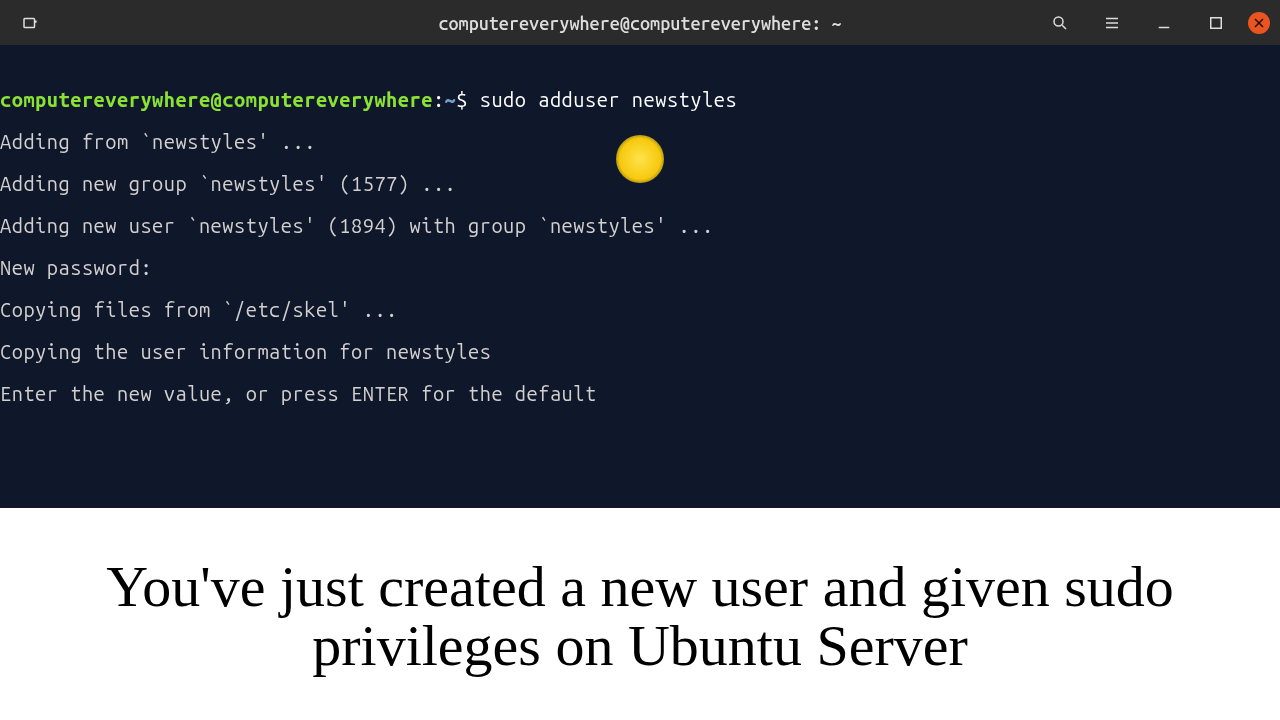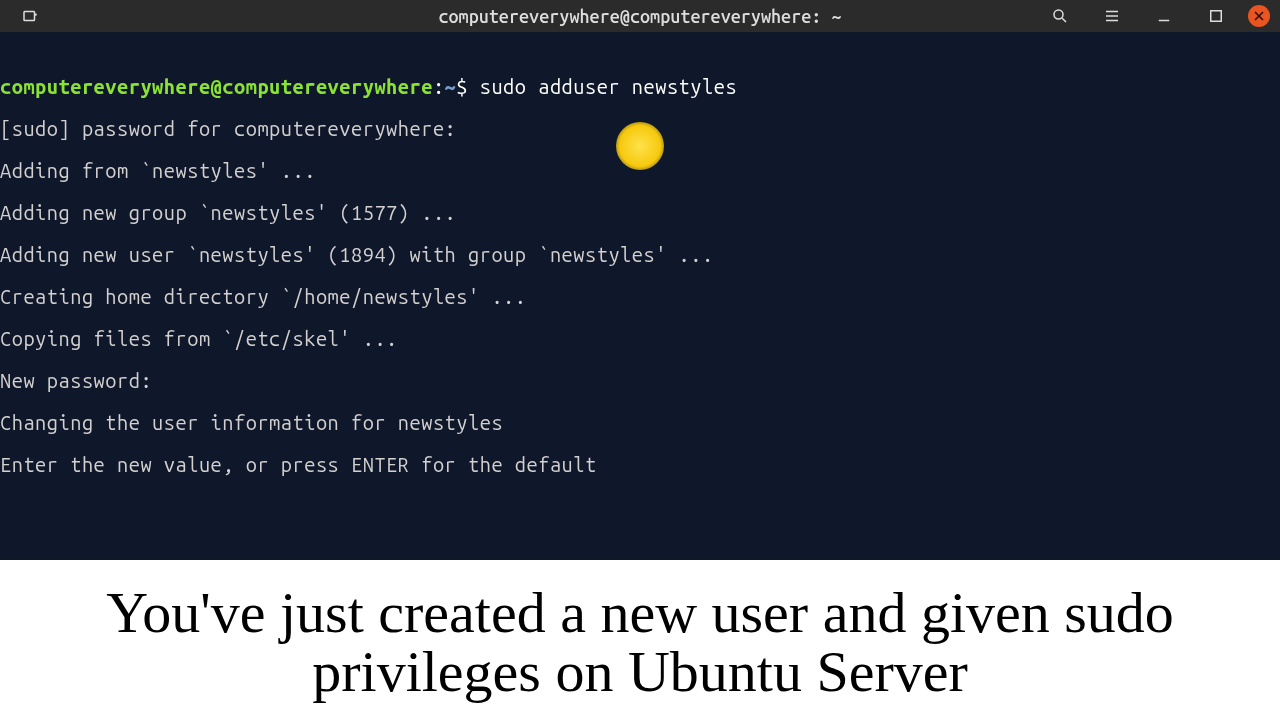--- a/index.html
+++ b/index.html
@@ -1,18 +1,18 @@
 <!DOCTYPE html>
 <html><head>
 <meta charset="utf-8">
 <style>
   * { margin: 0; padding: 0; box-sizing: border-box; }
   html, body { width: 1280px; height: 720px; overflow: hidden; font-family: "Ubuntu Mono", "DejaVu Sans Mono", monospace; }
   .window { width: 1280px; height: 720px; display: flex; flex-direction: column; background: #000; }
-  .titlebar { height: 32px; background: #2b2b2b; display: flex; align-items: center; position: relative; }
+  .titlebar { height: 45px; background: #2b2b2b; display: flex; align-items: center; position: relative; }
   .titlebar .left { display: flex; align-items: center; gap: 6px; padding-left: 10px; }
   .titlebar .center { position: absolute; left: 0; right: 0; text-align: center; color: #ddd; font-size: 18px; font-weight: 500; pointer-events: none; }
   .titlebar .right { margin-left: auto; display: flex; align-items: center; gap: 12px; padding-right: 10px; }
   .tb-btn { width: 40px; height: 28px; display: flex; align-items: center; justify-content: center; color: #ddd; border-radius: 3px; }
   .tb-btn svg { width: 18px; height: 18px; }
   .close-btn { width: 22px; height: 22px; border-radius: 50%; background: #E95420; display: flex; align-items: center; justify-content: center; }
   .close-btn svg { width: 10px; height: 10px; }
   .terminal { flex: 1; background: #0f172a; color: #ffffff; font-size: 20px; line-height: 1.05; padding: 2px 0 12px 0; position: relative; white-space: pre; overflow: hidden; letter-spacing: 0.5px; }
   .line { white-space: pre; }
   .prompt-user { color: #8AE234; font-weight: bold; }
@@ -24,21 +24,21 @@
     position: absolute;
     top: 90px; left: 616px;
     width: 48px; height: 48px;
     border-radius: 50%;
     background: radial-gradient(circle, #ffe24a 0%, #f6c90e 60%, rgba(246,201,14,0) 100%);
     pointer-events: none;
   }
   .caption {
     background: #ffffff;
     color: #000;
-    height: 160px;
+    height: 212px;
     display: flex;
     align-items: center;
     justify-content: center;
     text-align: center;
     font-family: Georgia, "Times New Roman", serif;
     font-size: 58px;
     line-height: 1.02;
     font-weight: 400;
     padding: 4px 20px 0 20px;
     overflow: hidden;
@@ -85,28 +85,26 @@
         <svg viewBox="0 0 10 10" stroke="#2b0f06" stroke-width="1.6">
           <path d="M1 1l8 8M9 1l-8 8"></path>
         </svg>
       </div>
     </div>
   </div>
 
   <div class="terminal">
     <div class="cursor-indicator"></div>
 <div class="line"><span class="prompt-user">computereverywhere@computereverywhere</span><span class="prompt-sym">:</span><span class="prompt-path">~</span><span class="prompt-sym">$</span> <span class="cmd">sudo adduser newstyles</span></div>
-<div class="line out">[sudo] password for computereverywhere:</div>
 <div class="line out">Adding from `newstyles' ...</div>
 <div class="line out">Adding new group `newstyles' (1577) ...</div>
 <div class="line out">Adding new user `newstyles' (1894) with group `newstyles' ...</div>
-<div class="line out">Creating home directory `/home/newstyles' ...</div>
+<div class="line out">New password:</div>
 <div class="line out">Copying files from `/etc/skel' ...</div>
-<div class="line out">New password:</div>
-<div class="line out">Changing the user information for newstyles</div>
+<div class="line out">Copying the user information for newstyles</div>
 <div class="line out">Enter the new value, or press ENTER for the default</div>
 
 
 
 
 
 
 
 
   </div>

